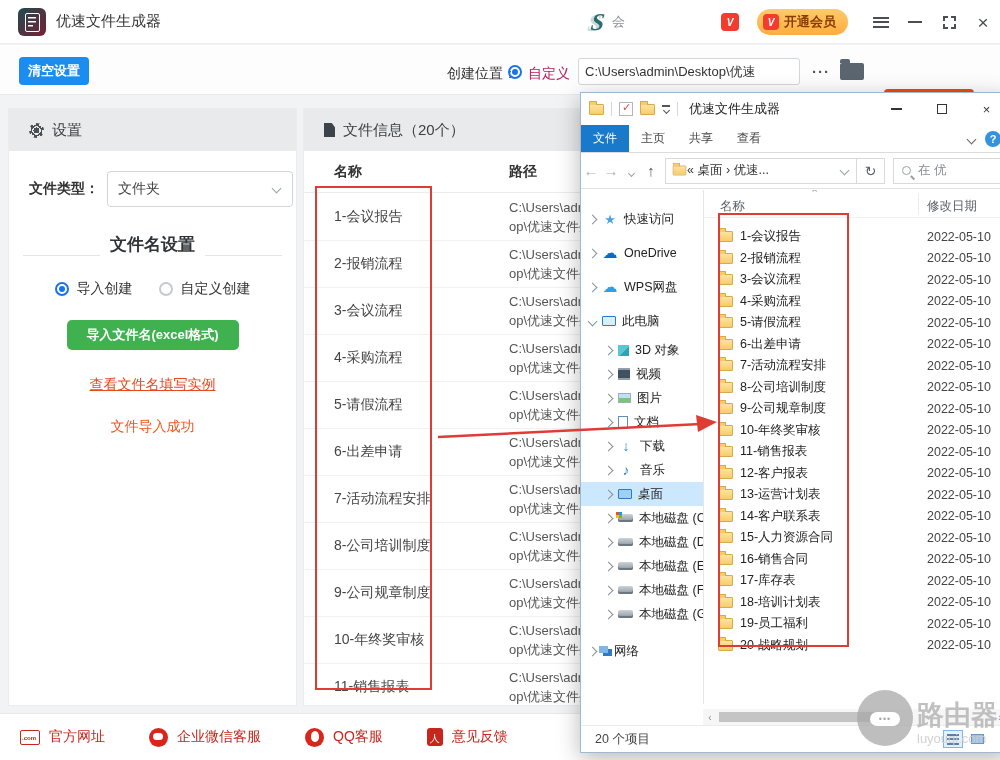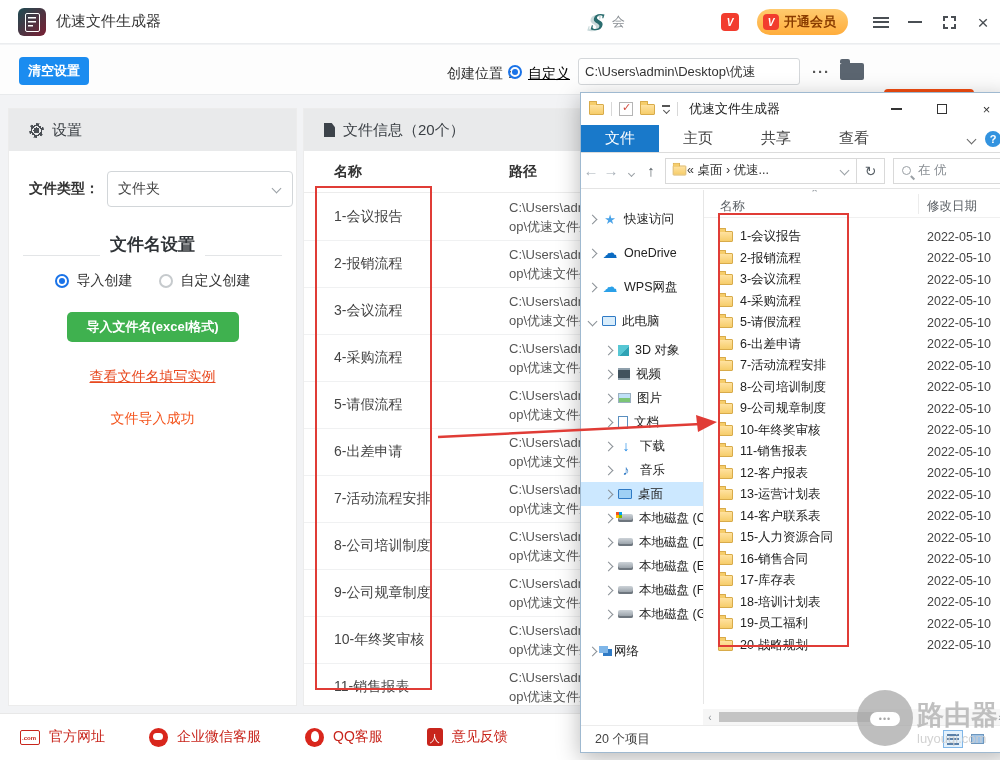--- a/index.html
+++ b/index.html
@@ -33,21 +33,21 @@
 
   
   .toolbar { position:absolute; left:0; top:45px; width:1000px; height:50px; background:#fdfdfd; border-bottom:1px solid #e8eaec; }
   .btn-clear { position:absolute; left:19px; top:12px; width:70px; height:28px; background:#1b8cf0; color:#fff; font-size:13px; font-weight:bold; border:none; border-radius:4px; cursor:pointer; }
   .loc-label { position:absolute; left:447px; top:20px; font-size:14px; color:#333; }
   .radio { width:14px; height:14px; border-radius:50%; display:inline-block; position:relative; }
   .radio.on { border:2px solid #1a73e8; }
   .radio.on::after { content:""; position:absolute; left:2px; top:2px; width:6px; height:6px; border-radius:50%; background:#1a73e8; }
   .radio.off { border:2px solid #c6cacd; background:#fff; }
   .loc-radio { position:absolute; left:508px; top:20px; }
-  .loc-radio-label { position:absolute; left:528px; top:20px; font-size:14px; color:#000000;text-decoration:underline; }
+  .loc-radio-label { position:absolute; left:528px; top:20px; font-size:14px; color:#be185d; }
   .path-input { position:absolute; left:578px; top:13px; width:222px; height:27px; border:1px solid #d4d7da; border-radius:3px; font-size:13px; color:#333; padding:0 6px; font-family:"Liberation Sans","DejaVu Sans",sans-serif; background:#fff; }
   .more-dots { position:absolute; left:808px; top:14px; width:26px; height:24px; color:#555; font-size:15px; font-weight:bold; letter-spacing:1px; display:flex; align-items:center; justify-content:center; cursor:pointer; }
   .folder-dark { position:absolute; left:840px; top:18px; width:24px; height:17px; background:#5b6570; border-radius:2px; cursor:pointer; }
   .folder-dark::before { content:""; position:absolute; left:0; top:-4px; width:10px; height:4px; background:#5b6570; border-radius:2px 2px 0 0; }
   .btn-create { position:absolute; left:884px; top:9px; width:90px; height:34px; background:#f04b10; color:#fff; font-size:15px; font-weight:bold; border:none; border-radius:4px; cursor:pointer;margin-top:35px; }
 
   
   .panel { position:absolute; top:108px; bottom:54px; background:#fff; border:1px solid #ececec; }
   .panel-hd { height:42px; background:#e9eaeb; display:flex; align-items:center; padding-left:20px; gap:8px; font-size:15px; color:#3a3f44; }
   .settings-panel { left:8px; width:289px; }
@@ -60,21 +60,21 @@
   .ft-row { display:flex; align-items:center; margin:20px 0 0 20px; }
   .ft-label { font-size:14px; font-weight:bold; color:#333; }
   .select { margin-left:8px; width:186px; height:36px; border:1px solid #d2d6d9; border-radius:4px; display:flex; align-items:center; padding:0 10px; font-size:14px; color:#444; cursor:pointer; position:relative; }
   .chev { display:inline-block; width:7px; height:7px; border-right:1.6px solid #9aa0a5; border-bottom:1.6px solid #9aa0a5; }
   .chev.down { transform:rotate(45deg); }
   .chev.right { transform:rotate(-45deg); }
   .select .chev { position:absolute; right:12px; top:13px; }
   .fn-heading { display:flex; align-items:flex-end; margin:26px 14px 0; gap:10px; }
   .fn-heading::before,.fn-heading::after { content:""; flex:1; height:1px; background:#e3e5e7; }
   .fn-heading span { font-size:17px; font-weight:bold; color:#2f3337; }
-  .mode-row { display:flex; align-items:center; justify-content:center; gap:8px; margin-top:16px; font-size:14px; color:#333; }
+  .mode-row { display:flex; align-items:center; justify-content:center; gap:8px; margin-top:24px; font-size:14px; color:#333; }
   .mode-row .gap { width:10px; }
   .btn-import { display:block; margin:22px auto 0; width:172px; height:30px; background:#3fb14f; color:#fff; font-size:13px; font-weight:bold; border:none; border-radius:5px; cursor:pointer; }
   .link-example { display:block; margin:26px auto 0; width:fit-content; font-size:14px; color:#e8491f; text-decoration:underline; cursor:pointer; }
   .status-ok { margin:24px auto 0; width:fit-content; font-size:14px; color:#f4551e; }
 
   
   .tbl-head { display:flex; height:42px; align-items:center; border-bottom:1px solid #ececec; font-size:14px; font-weight:bold; color:#333; }
   .tbl-head .c1 { padding-left:30px; width:205px; }
   .tbl-body { overflow:hidden; position:absolute; top:85px; bottom:0; left:0; right:0; }
   .trow { display:flex; height:47px; align-items:center; border-bottom:1px solid #f0f1f2; }
@@ -104,21 +104,21 @@
   .ic-check::after { content:"✓"; position:absolute; left:2px; top:-2px; color:#d24b3e; font-size:11px; font-weight:bold; }
   .qat-drop { display:flex; flex-direction:column; align-items:center; gap:1px; }
   .qat-drop i { width:8px; height:1.5px; background:#555; }
   .qat-drop .chev { width:5px; height:5px; border-color:#555; }
   .ex-title { font-size:13px; color:#222; margin-left:4px; white-space:nowrap; }
   .ex-controls { position:absolute; right:0; top:0; height:32px; display:flex; }
   .ex-cbtn { width:45px; height:32px; display:flex; align-items:center; justify-content:center; color:#333; font-size:13px; cursor:pointer; }
   .ex-cbtn .minline { width:11px; height:1.5px; background:#333; }
   .ex-cbtn .sq { width:10px; height:10px; border:1.5px solid #333; }
   .ex-tabs { position:absolute; left:0; top:32px; right:0; height:28px; border-bottom:1px solid #dcdcdc; display:flex; align-items:stretch; }
-  .ex-tab { padding:0 24px; display:flex; align-items:center; font-size:15px; color:#444; cursor:pointer;text-align:right; }
+  .ex-tab { padding:0 12px; display:flex; align-items:center; font-size:12px; color:#444; cursor:pointer;text-align:right; }
   .ex-tab.active { background:#1979ca; color:#fff; }
   .ex-tabs-right { position:absolute; right:8px; top:32px; height:28px; display:flex; align-items:center; gap:10px; }
   .ex-tabs-right .chev { border-color:#666; }
   .help-circ { width:16px; height:16px; border-radius:50%; background:#3393df; color:#fff; font-size:11px; font-weight:bold; display:flex; align-items:center; justify-content:center; }
   .ex-nav { position:absolute; left:0; top:60px; right:0; height:36px; border-bottom:1px solid #e4e4e4; display:flex; align-items:center; }
   .nav-ar { color:#a8b0b8; font-size:15px; width:20px; text-align:center; }
   .nav-ar.up { color:#5a6268; }
   .nav-ar .chev { width:5px; height:5px; }
   .addr { margin-left:4px; width:192px; height:26px; border:1px solid #d9d9d9; display:flex; align-items:center; padding:0 6px; font-size:12.5px; color:#333; position:relative; }
   .addr .ic-folder { transform:scale(.9); }

